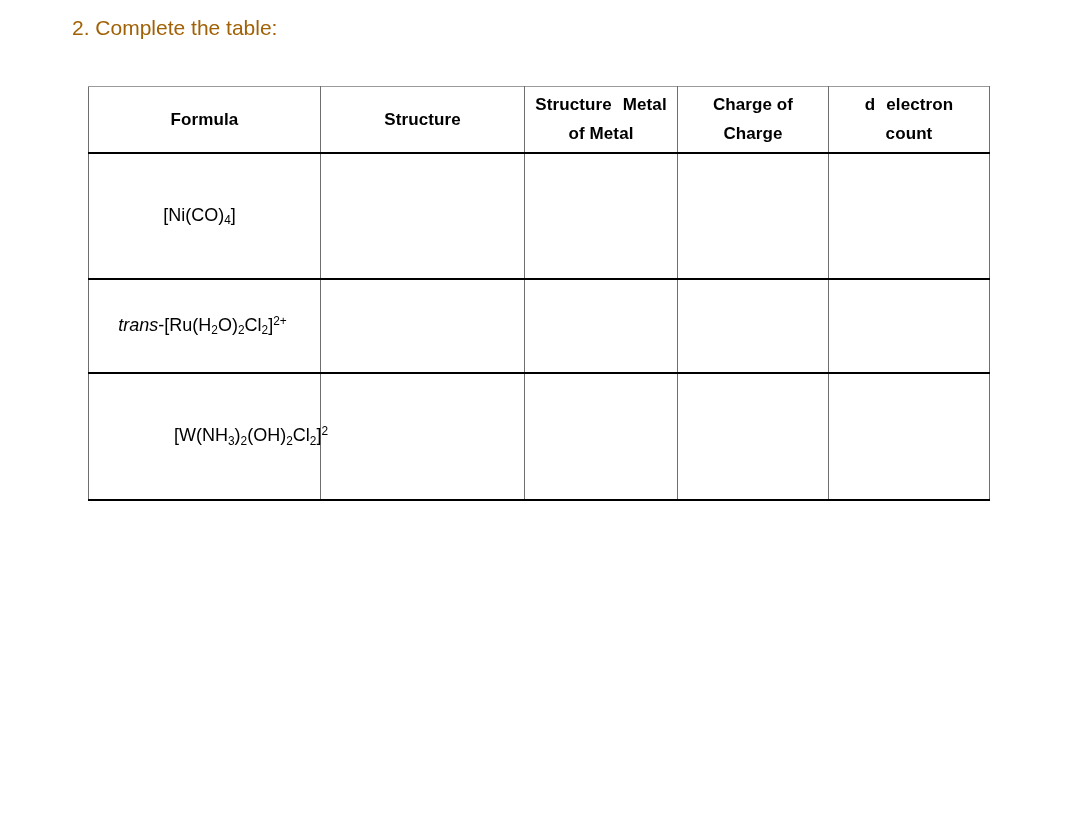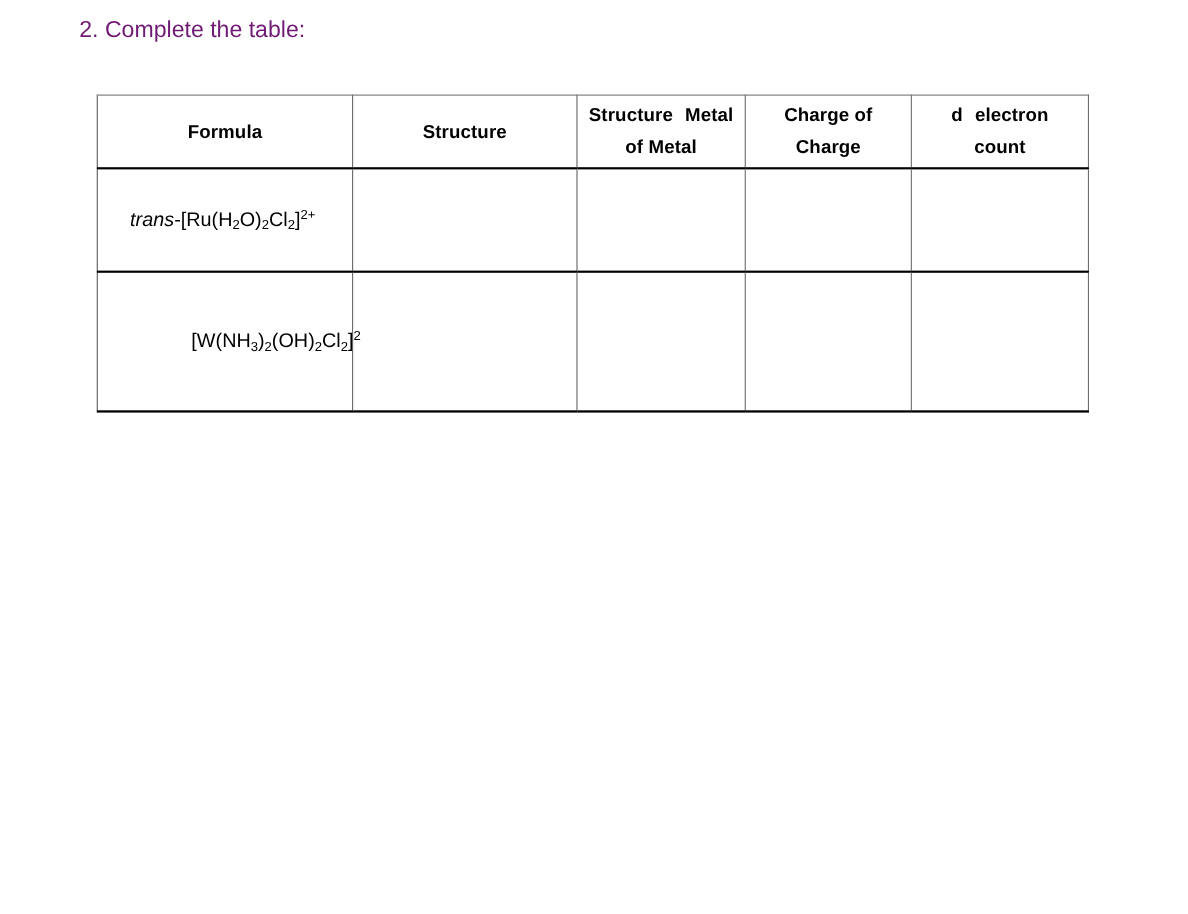--- a/index.html
+++ b/index.html
@@ -18,21 +18,21 @@
   }
 
   
   #question-prompt {
     position: absolute;
     left: 72px;
     top: 14px;
     font-size: 21px;
     line-height: 28px;
     font-family: "Liberation Sans", sans-serif;
-    color: #701a75;
+    color: #a16207;
     white-space: nowrap;
   }
 
   
   #complex-table-wrap {
     position: absolute;
     left: 88px;
     top: 86px;
     width: 901px;
   }
@@ -155,20 +155,27 @@
           <span class="line">Charge of</span>
           <span class="line">Charge</span>
         </th>
         <th class="hdr">
           <span class="line"><span>d</span><span class="gap"></span><span>electron</span></span>
           <span class="line">count</span>
         </th>
       </tr>
     </thead>
     <tbody id="table-body">
+        <tr class="data-row row-0">
+          <td class="formula-cell"><span class="fx"><span>[Ni(CO)</span><sub>4</sub><span>]</span></span></td>
+          <td class="blank-cell"></td>
+          <td class="blank-cell"></td>
+          <td class="blank-cell"></td>
+          <td class="blank-cell"></td>
+        </tr>
         <tr class="data-row row-1">
           <td class="formula-cell"><span class="fx"><i>trans</i><span>-[Ru(H</span><sub>2</sub><span>O)</span><sub>2</sub><span>Cl</span><sub>2</sub><span>]</span><sup>2+</sup></span></td>
           <td class="blank-cell"></td>
           <td class="blank-cell"></td>
           <td class="blank-cell"></td>
           <td class="blank-cell"></td>
         </tr>
         <tr class="data-row row-3">
           <td class="formula-cell"><span class="fx"><span>[W(NH</span><sub>3</sub><span>)</span><sub>2</sub><span>(OH)</span><sub>2</sub><span>Cl</span><sub>2</sub><span>]</span><sup>2</sup></span></td>
           <td class="blank-cell"></td>

